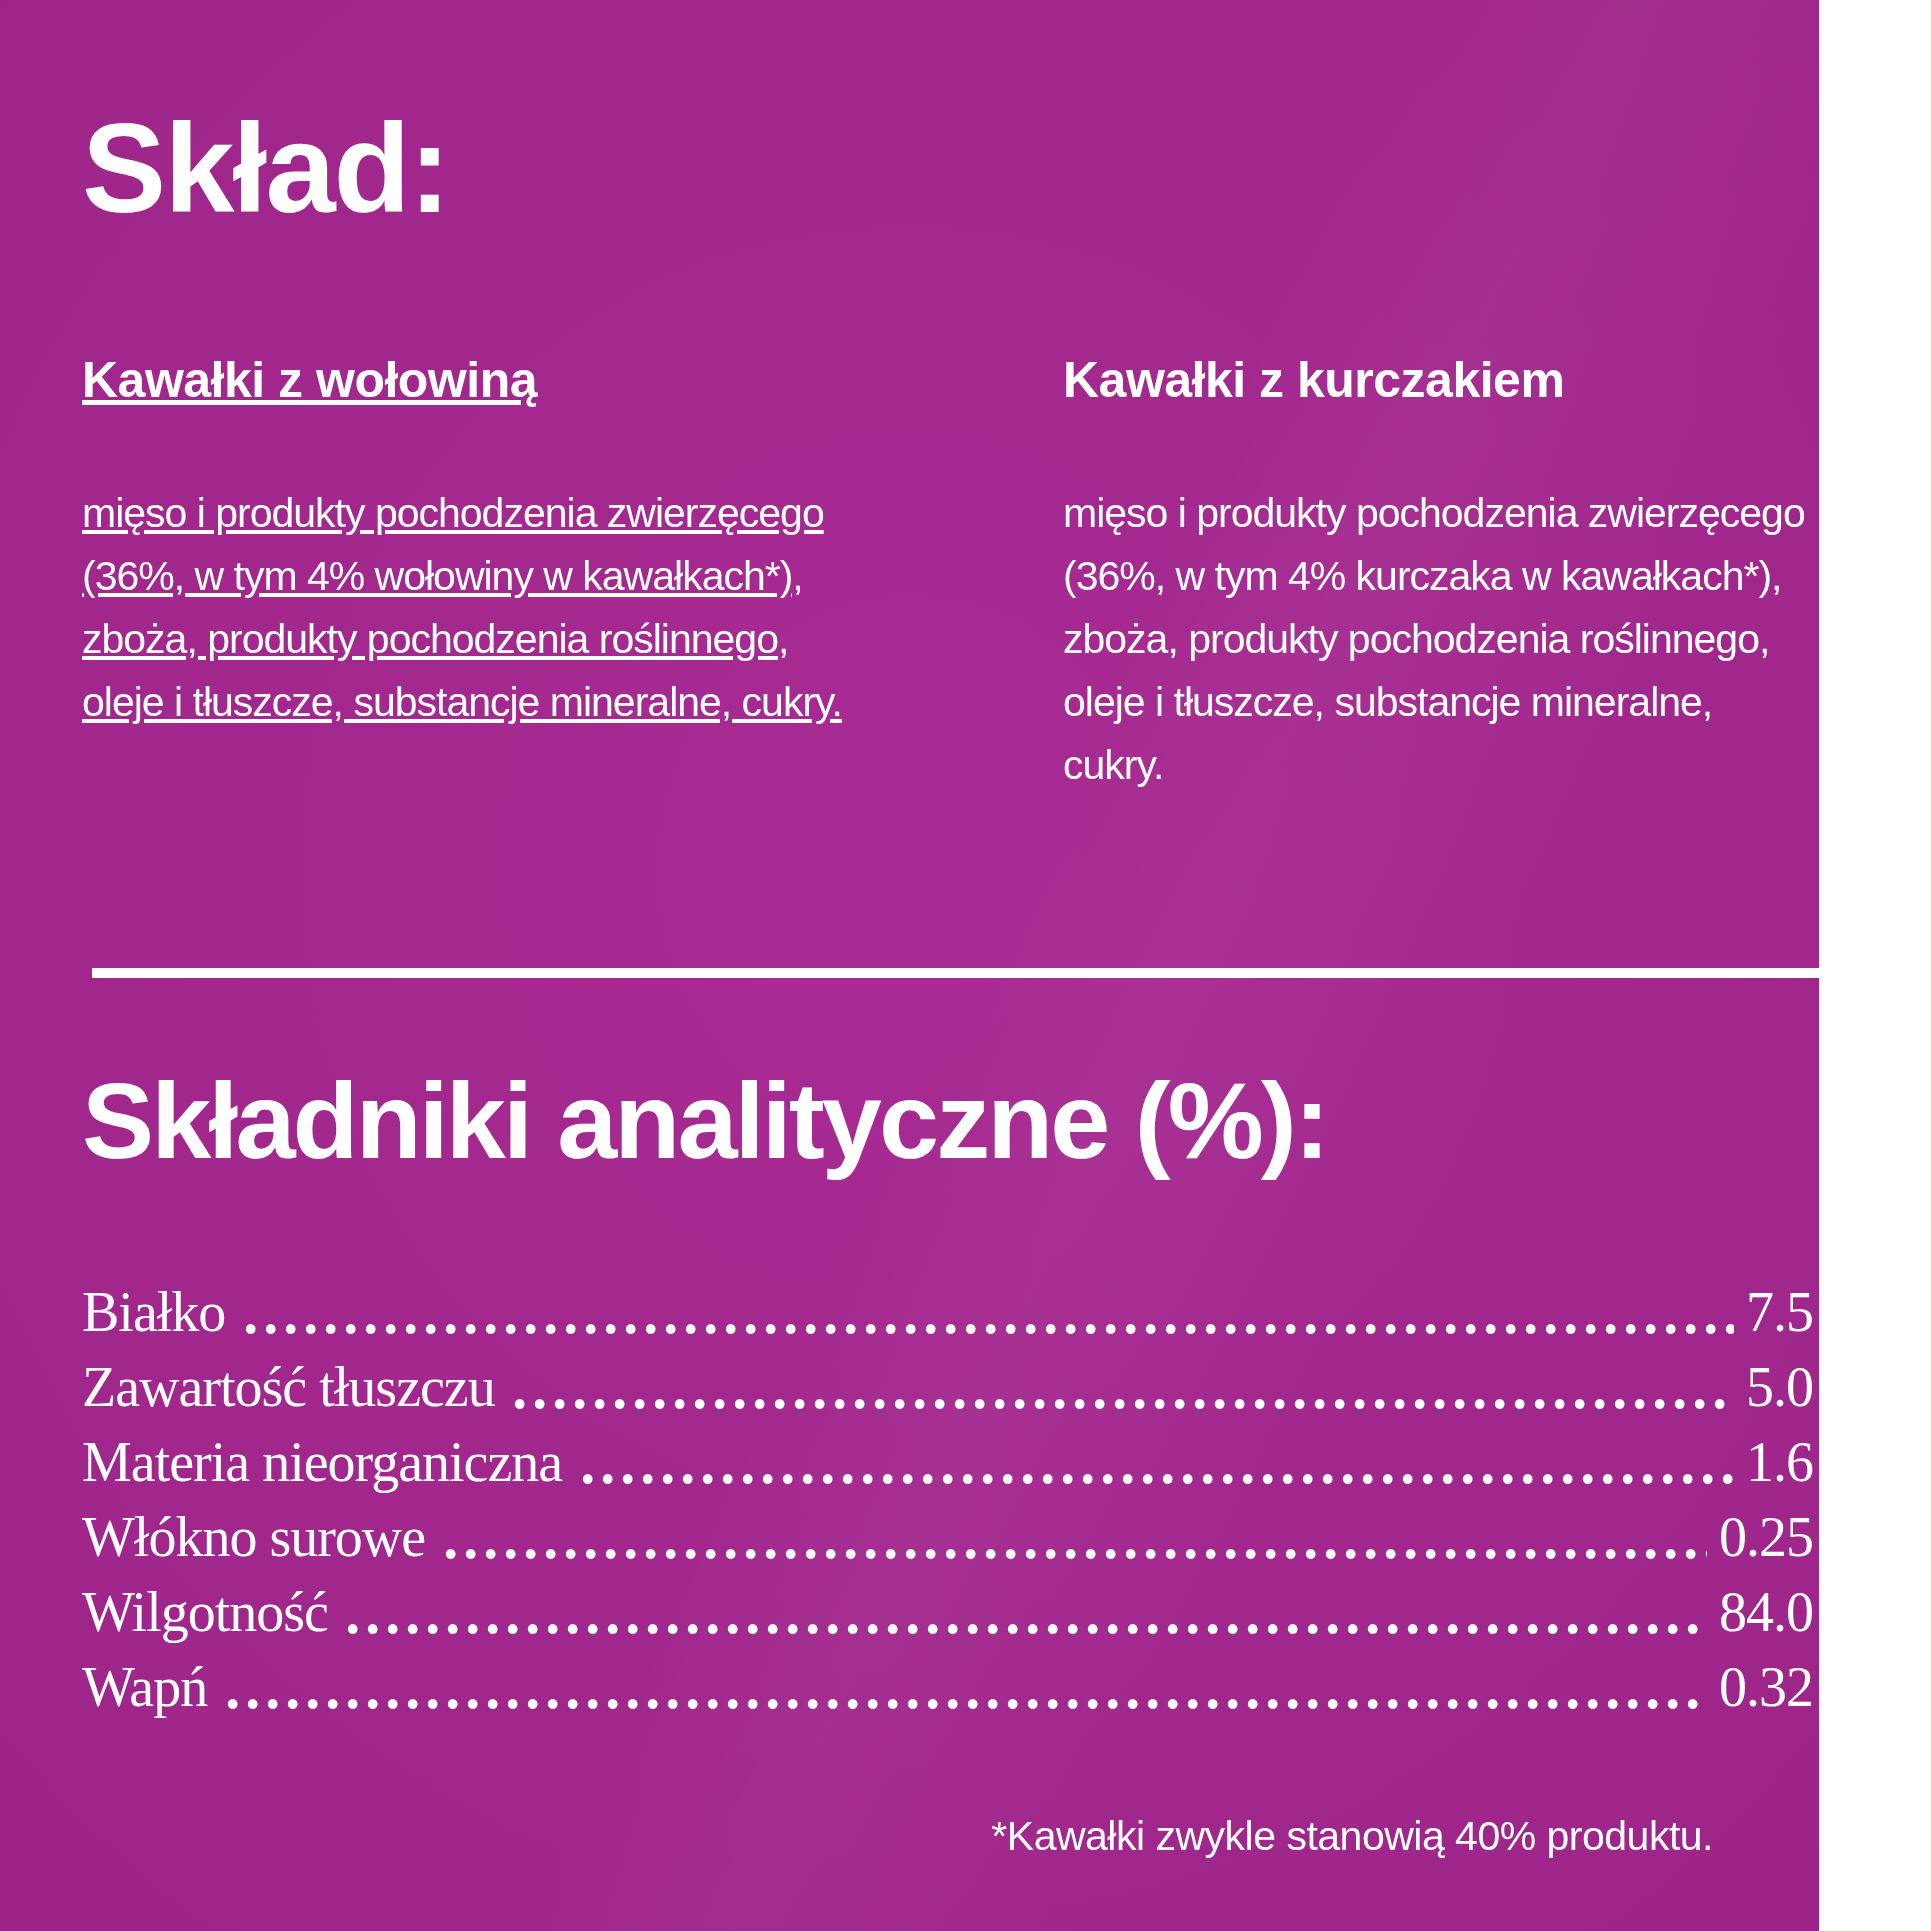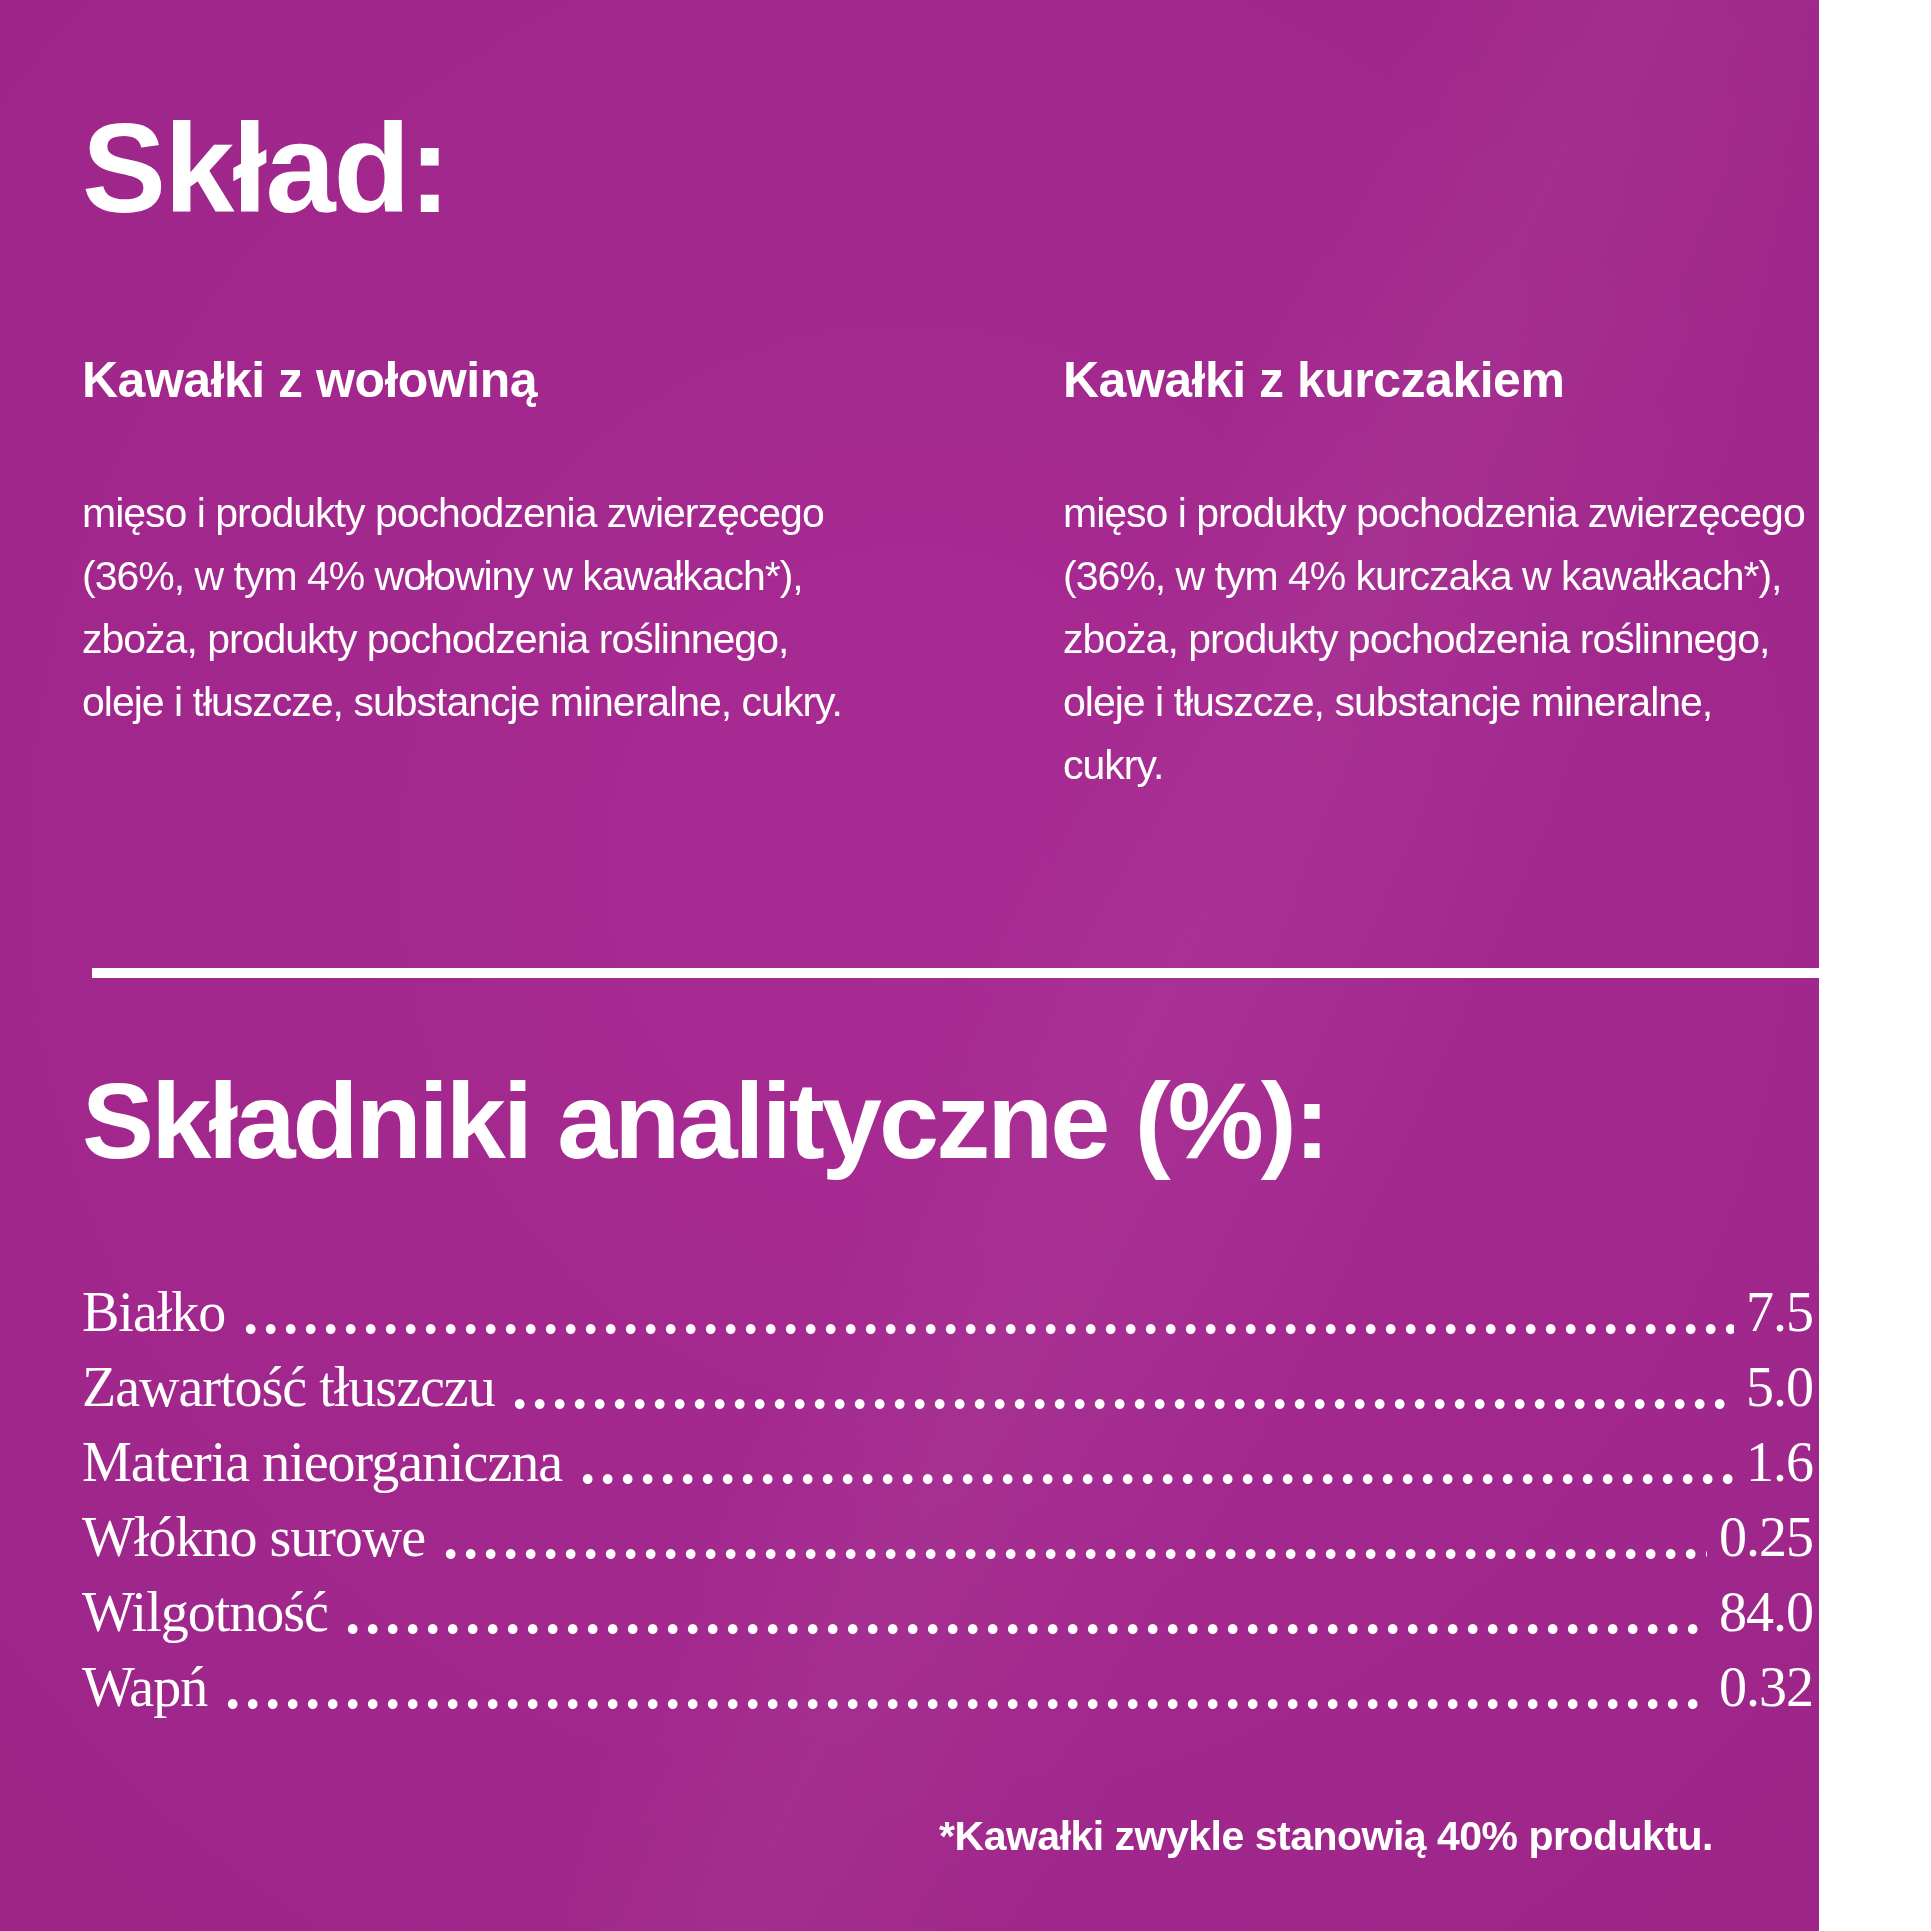--- a/index.html
+++ b/index.html
@@ -29,21 +29,21 @@
     line-height: 1;
     letter-spacing: -1.9px;
   }
   .columns {
     position: absolute;
     top: 355px;
     left: 0;
     width: 1931px;
   }
   .col { position: absolute; top: 0; }
-  .col-1 { left: 82px;  width: 898px; }
+  .col-1 { left: 82px;  width: 898px; text-decoration: underline; }
   .col-2 { left: 1019px; width: 850px; margin-left: 44px; }
   .col h2 {
     margin: 0;
     font-size: 50px;
     font-weight: bold;
     line-height: 1;
     letter-spacing: -0.5px;
   }
   .col p {
     margin: 77px 0 0 0;
@@ -98,21 +98,20 @@
   }
   .row .value { flex: 0 0 auto; }
   .footnote {
     position: absolute;
     right: 106px;
     top: 1813px;
     margin: 0;
     font-size: 41px;
     letter-spacing: -0.5px;
     text-align: right;
-    font-weight: bold;
   }
 </style>
 </head>
 <body>
 
 <div class="page">
 
   <h1 class="h1-title">Skład:</h1>
 
   <section class="columns">

